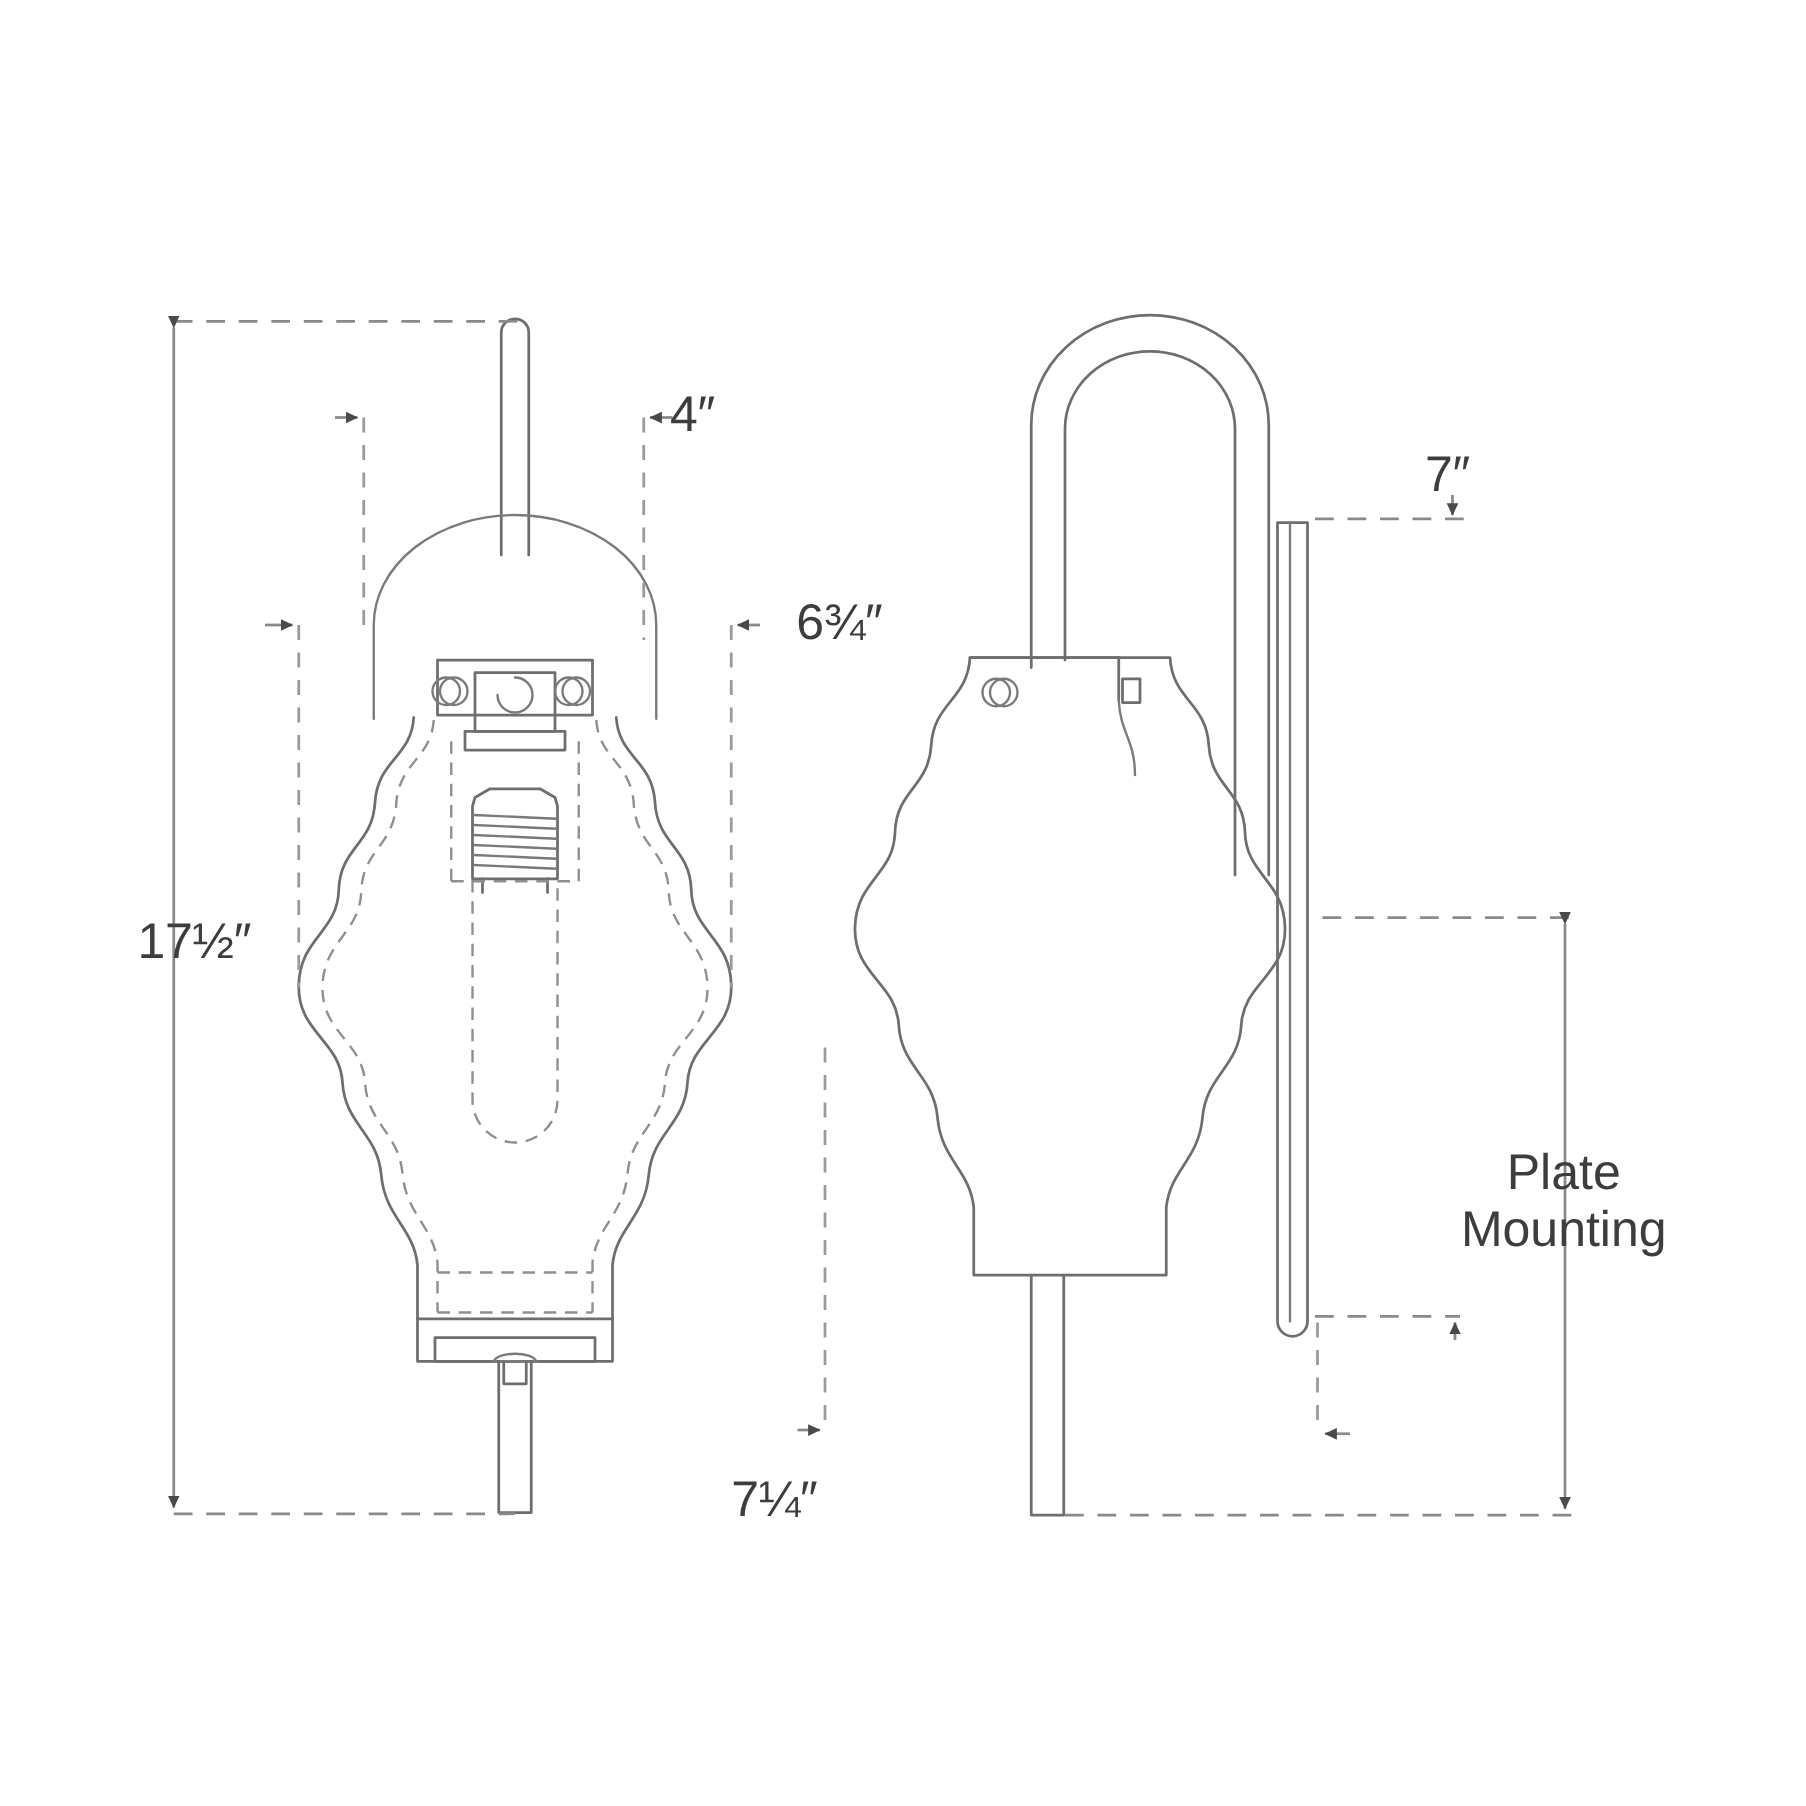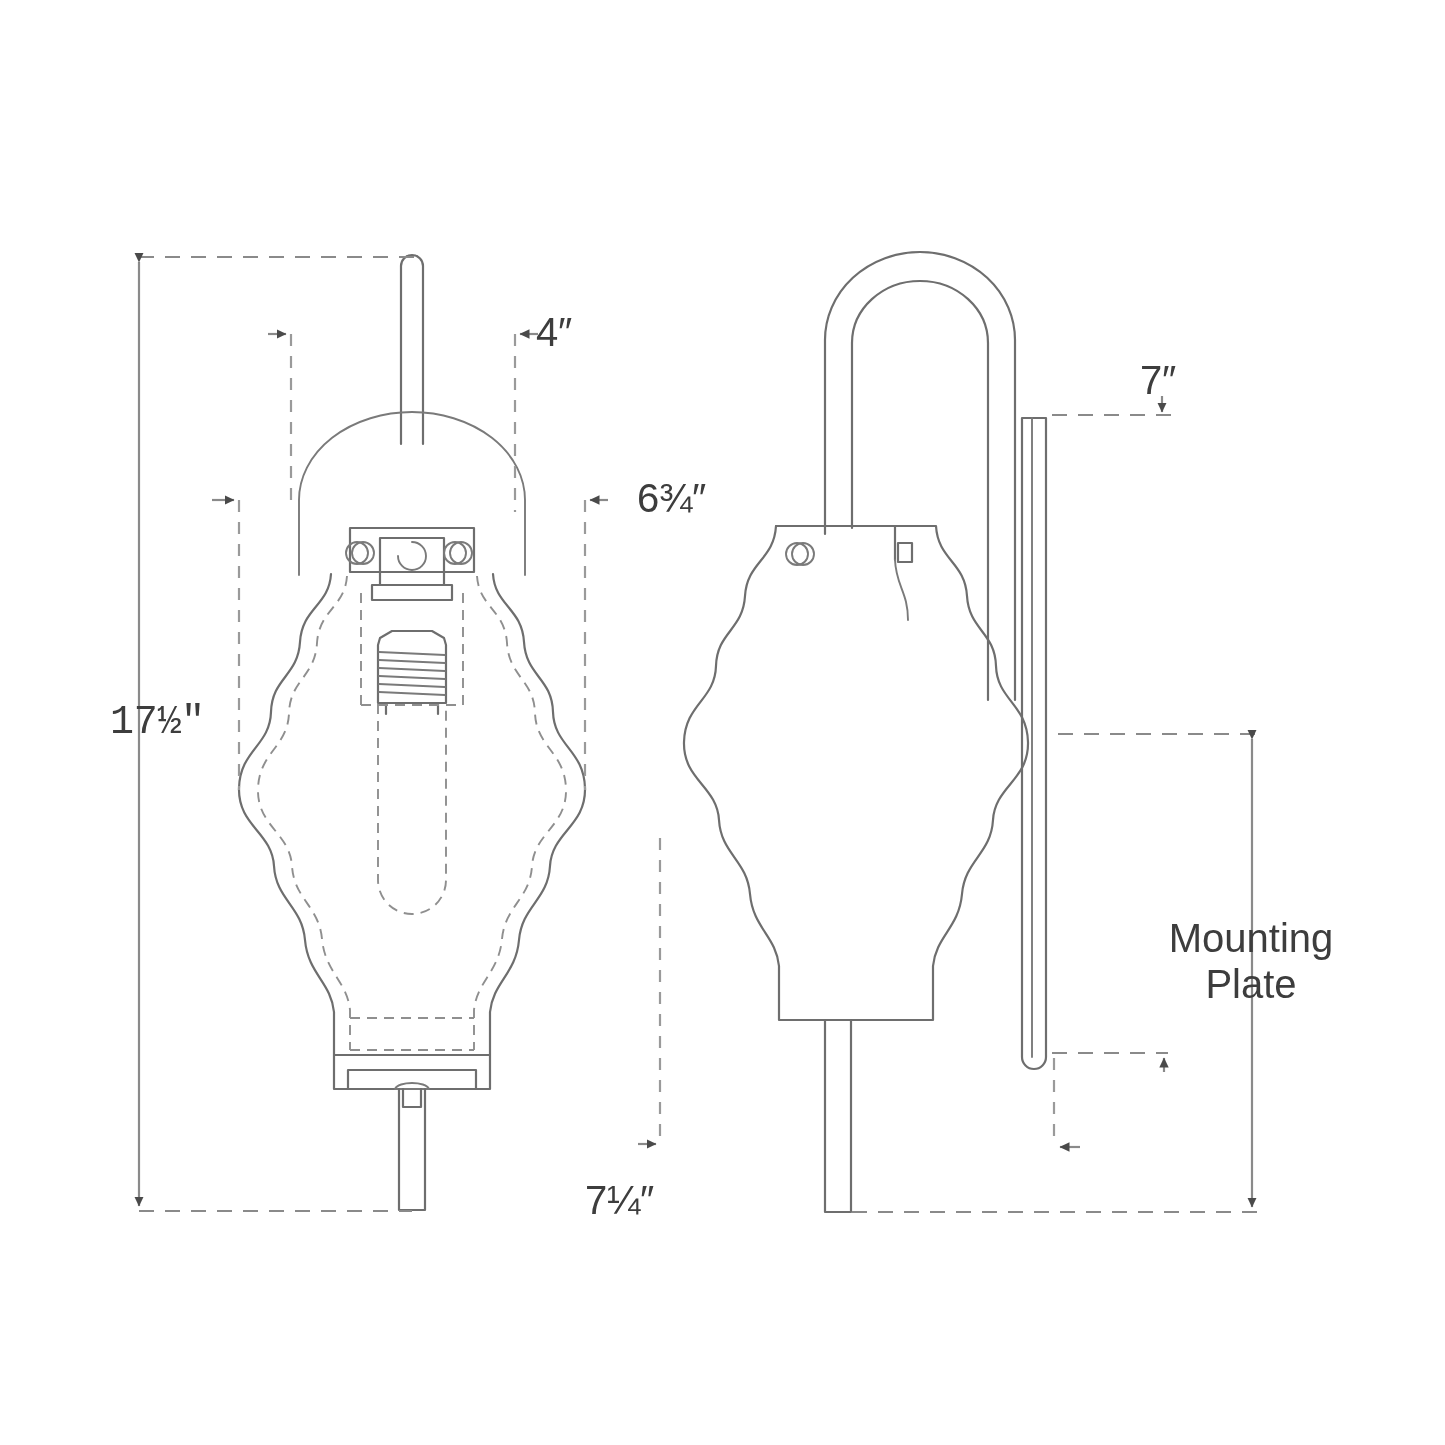--- a/index.html
+++ b/index.html
@@ -237,28 +237,28 @@
     </g>
 
     <g>
       <line class="dimdash" x1="1052" y1="1053" x2="1168" y2="1053"></line>
       <line class="dimline" x1="1164" y1="1072" x2="1164" y2="1058" marker-end="url(#ah-l)"></line>
       <line class="dimext" x1="1054" y1="1058" x2="1054" y2="1142"></line>
       <line class="dimline" x1="1080" y1="1147" x2="1060" y2="1147" marker-end="url(#ah-l)"></line>
     </g>
   </svg>
 
-  <div class="dim-label" style="left:110px;top:703px;font-family:Liberation Mono, monospace;">17½″</div>
+  <div class="dim-label" style="left:110px;top:733px;">17½″</div>
 
   <div class="dim-label" style="left:536px;top:312px;">4″</div>
 
   <div class="dim-label" style="left:601px;top:478px;margin-left:36px;">6¾″</div>
 
   <div class="dim-label" style="left:585px;top:1180px;">7¼″</div>
 
   <div class="dim-label" style="left:1140px;top:360px;">7″</div>
 
   <div class="block-label" style="left:1136px;top:915px;width:230px;">
+    <div>Plate</div>
     <div>Mounting</div>
-    <div>Plate</div>
   </div>
 
 </div>
 
 </body></html>

